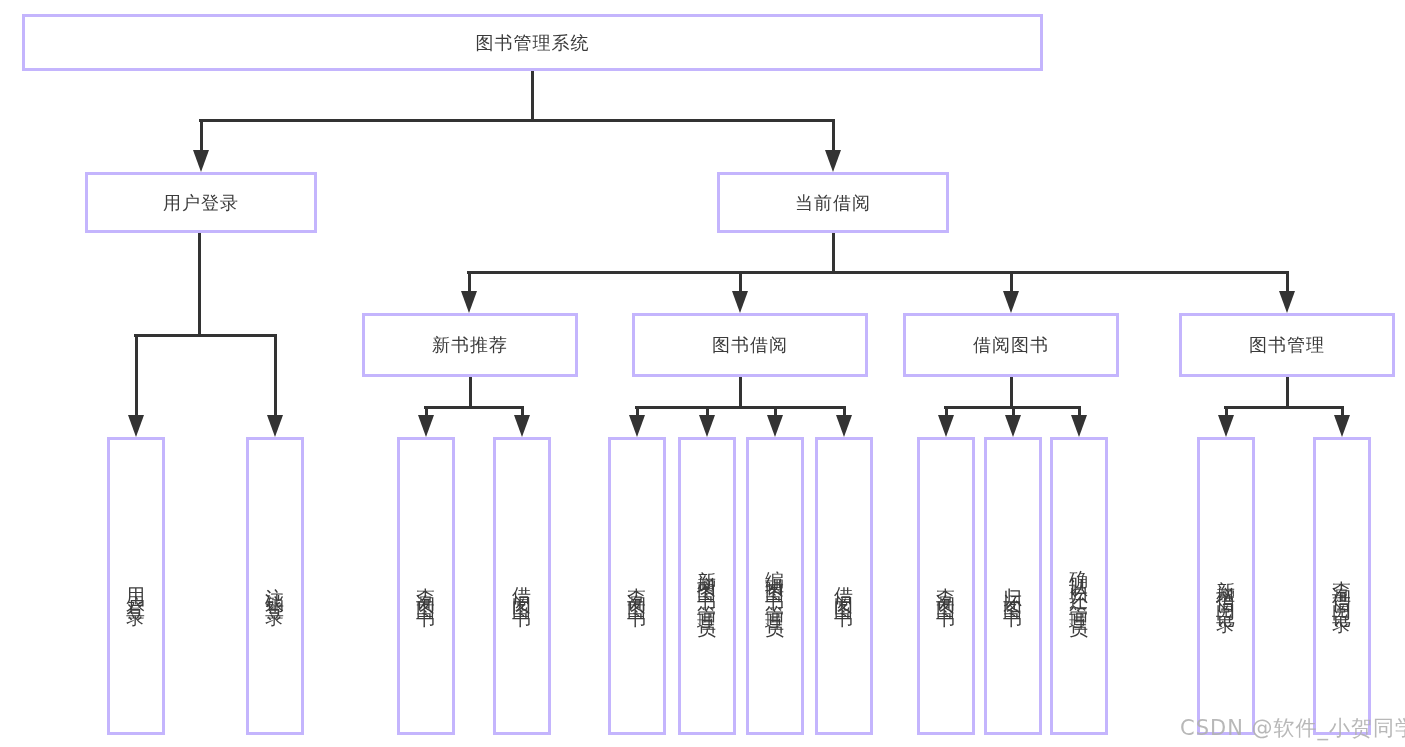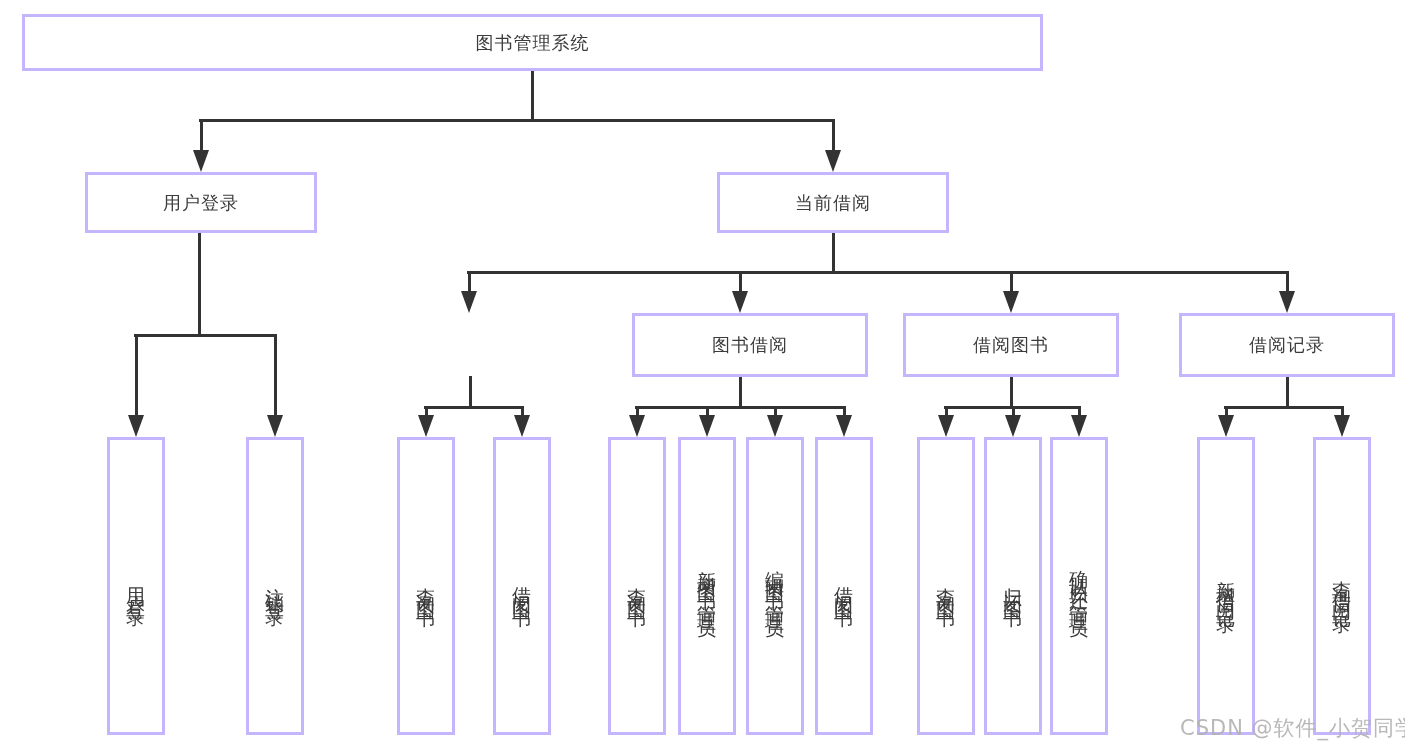--- a/index.html
+++ b/index.html
@@ -63,28 +63,31 @@
   <div class="hl" style="left:467px;top:271px;width:822px"></div>
   <div class="vl" style="left:468px;top:271px;height:23px"></div>
   <div class="ah" style="left:461px;top:291px"></div>
   <div class="vl" style="left:739px;top:271px;height:23px"></div>
   <div class="ah" style="left:732px;top:291px"></div>
   <div class="vl" style="left:1010px;top:271px;height:23px"></div>
   <div class="ah" style="left:1003px;top:291px"></div>
   <div class="vl" style="left:1286px;top:271px;height:23px"></div>
   <div class="ah" style="left:1279px;top:291px"></div>
 
+  <div class="box h" style="left:362px;top:313px;width:216px;height:64px">
+    <span>新书推荐</span>
+  </div>
   <div class="box h" style="left:632px;top:313px;width:236px;height:64px">
     <span>图书借阅</span>
   </div>
   <div class="box h" style="left:903px;top:313px;width:216px;height:64px">
     <span>借阅图书</span>
   </div>
   <div class="box h" style="left:1179px;top:313px;width:216px;height:64px">
-    <span>借阅记录</span>
+    <span>图书管理</span>
   </div>
 
   <div class="vl" style="left:469px;top:376px;height:32px"></div>
   <div class="hl" style="left:424px;top:406px;width:100px"></div>
   <div class="vl" style="left:425px;top:406px;height:12px"></div>
   <div class="ah" style="left:418px;top:415px"></div>
   <div class="vl" style="left:521px;top:406px;height:12px"></div>
   <div class="ah" style="left:514px;top:415px"></div>
 
   <div class="vl" style="left:739px;top:376px;height:32px"></div>

